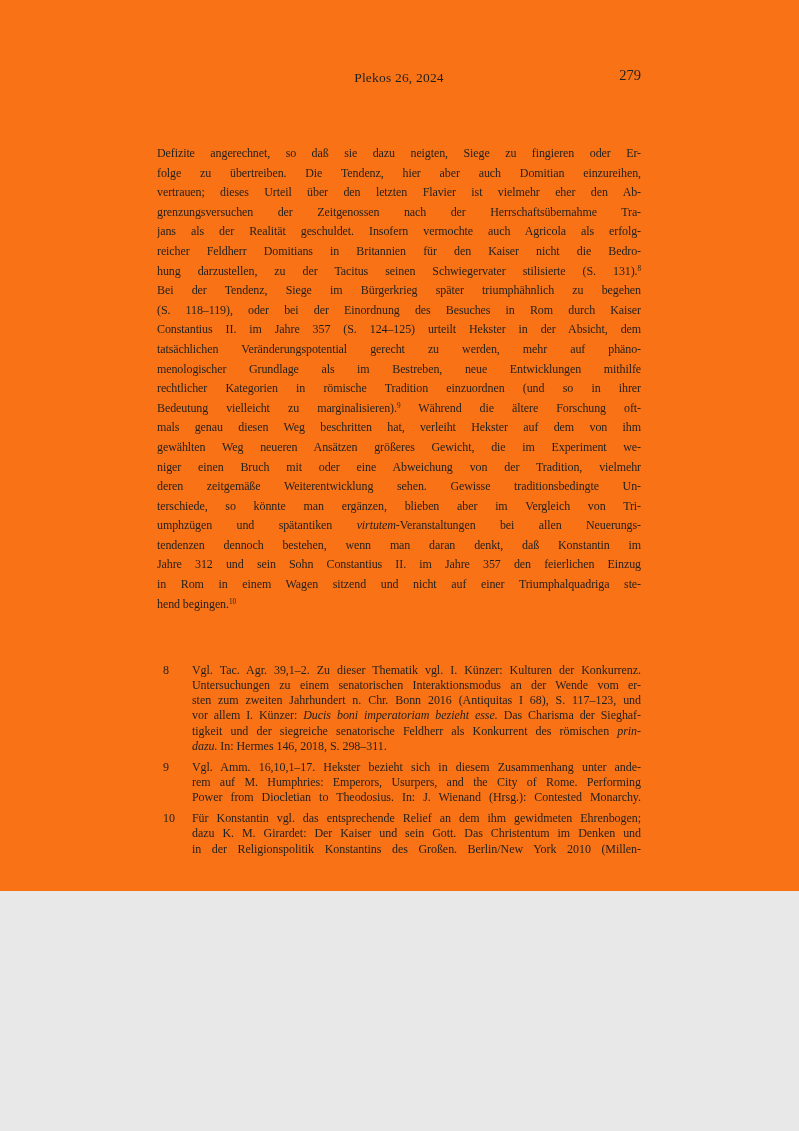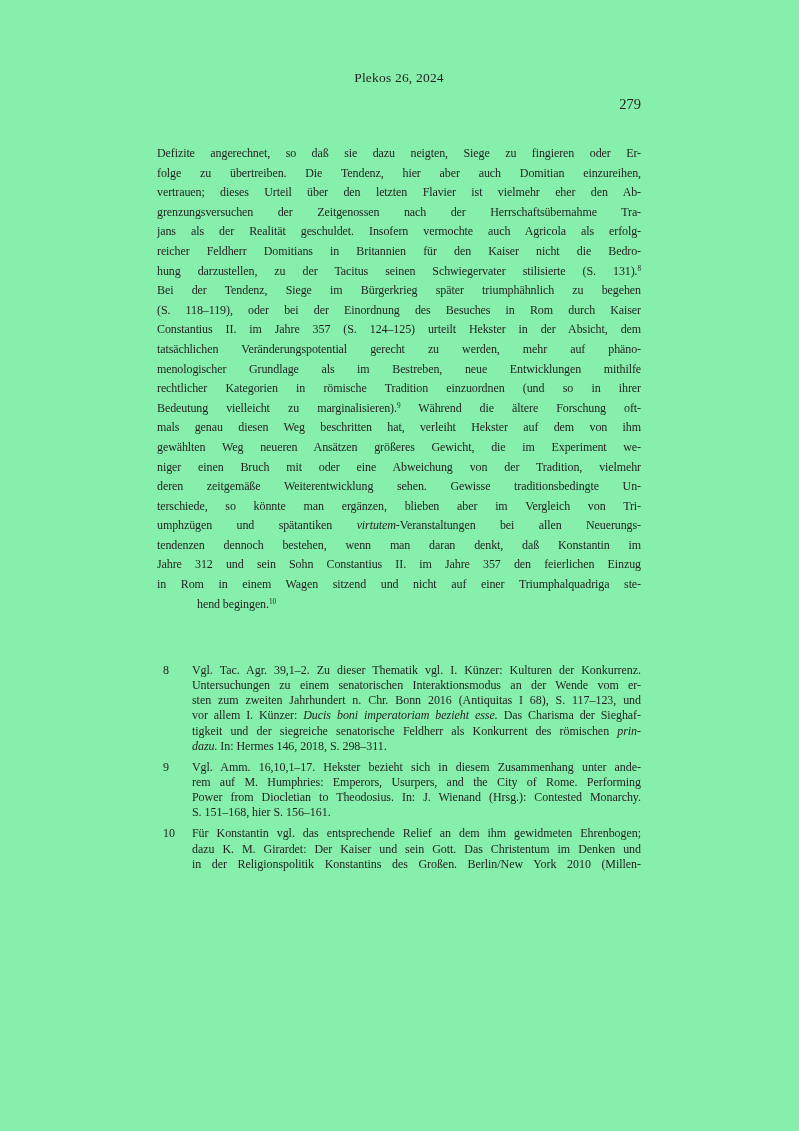--- a/index.html
+++ b/index.html
@@ -1,22 +1,22 @@
 <!DOCTYPE html>
 <html><head>
 <meta charset="utf-8">
 <style>
   * { margin: 0; padding: 0; box-sizing: border-box; }
   html, body { background: #e8e8e8; }
   .page {
     position: relative;
     width: 799px;
-    height: 1131px;
+    height: 891px;
     margin: 0 auto;
-    background: #86efac;
+    background: #f97316;
     color: #211f1d;
     font-family: "Liberation Serif", serif;
     overflow: hidden;
   }
   .page-header {
     position: absolute;
     top: 70px;
     left: 157px;
     width: 484px;
     height: 18px;
@@ -26,38 +26,37 @@
     position: absolute;
     left: 0; right: 0;
     text-align: center;
     letter-spacing: 0.2px;
   }
   .pagenum {
     position: absolute;
     right: 0;
     top: -3px;
     font-size: 14.5px;
-    margin-top: 29px;
   }
   .body-text {
     position: absolute;
     top: 144px;
     left: 157px;
     width: 484px;
     font-size: 12px;
     line-height: 19.6px;
     letter-spacing: -0.1px;
   }
   .line {
     text-align: justify;
     text-align-last: justify;
     height: 19.6px;
     overflow: hidden;
   }
-  .line.no-just { text-align-last: left; margin-left: 40px; }
+  .line.no-just { text-align-last: left; }
   sup {
     font-size: 60%;
     line-height: 0;
     vertical-align: baseline;
     position: relative;
     top: -0.55em;
   }
   .footnotes {
     position: absolute;
     top: 663px;
@@ -133,21 +132,20 @@
           <div class="fn-line">tigkeit und der siegreiche senatorische Feldherr als Konkurrent des römischen <i>prin-</i></div>
           <div class="fn-line no-just"><i>dazu.</i> In: Hermes 146, 2018, S. 298–311.</div>
         </div>
       </div>
       <div class="footnote">
         <span class="fn-number">9</span>
         <div class="fn-text">
           <div class="fn-line">Vgl. Amm. 16,10,1–17. Hekster bezieht sich in diesem Zusammenhang unter ande-</div>
           <div class="fn-line">rem auf M. Humphries: Emperors, Usurpers, and the City of Rome. Performing</div>
           <div class="fn-line">Power from Diocletian to Theodosius. In: J. Wienand (Hrsg.): Contested Monarchy.</div>
-          <div class="fn-line no-just">S. 151–168, hier S. 156–161.</div>
         </div>
       </div>
       <div class="footnote">
         <span class="fn-number">10</span>
         <div class="fn-text">
           <div class="fn-line">Für Konstantin vgl. das entsprechende Relief an dem ihm gewidmeten Ehrenbogen;</div>
           <div class="fn-line">dazu K. M. Girardet: Der Kaiser und sein Gott. Das Christentum im Denken und</div>
           <div class="fn-line">in der Religionspolitik Konstantins des Großen. Berlin/New York 2010 (Millen-</div>
         </div>
       </div>

